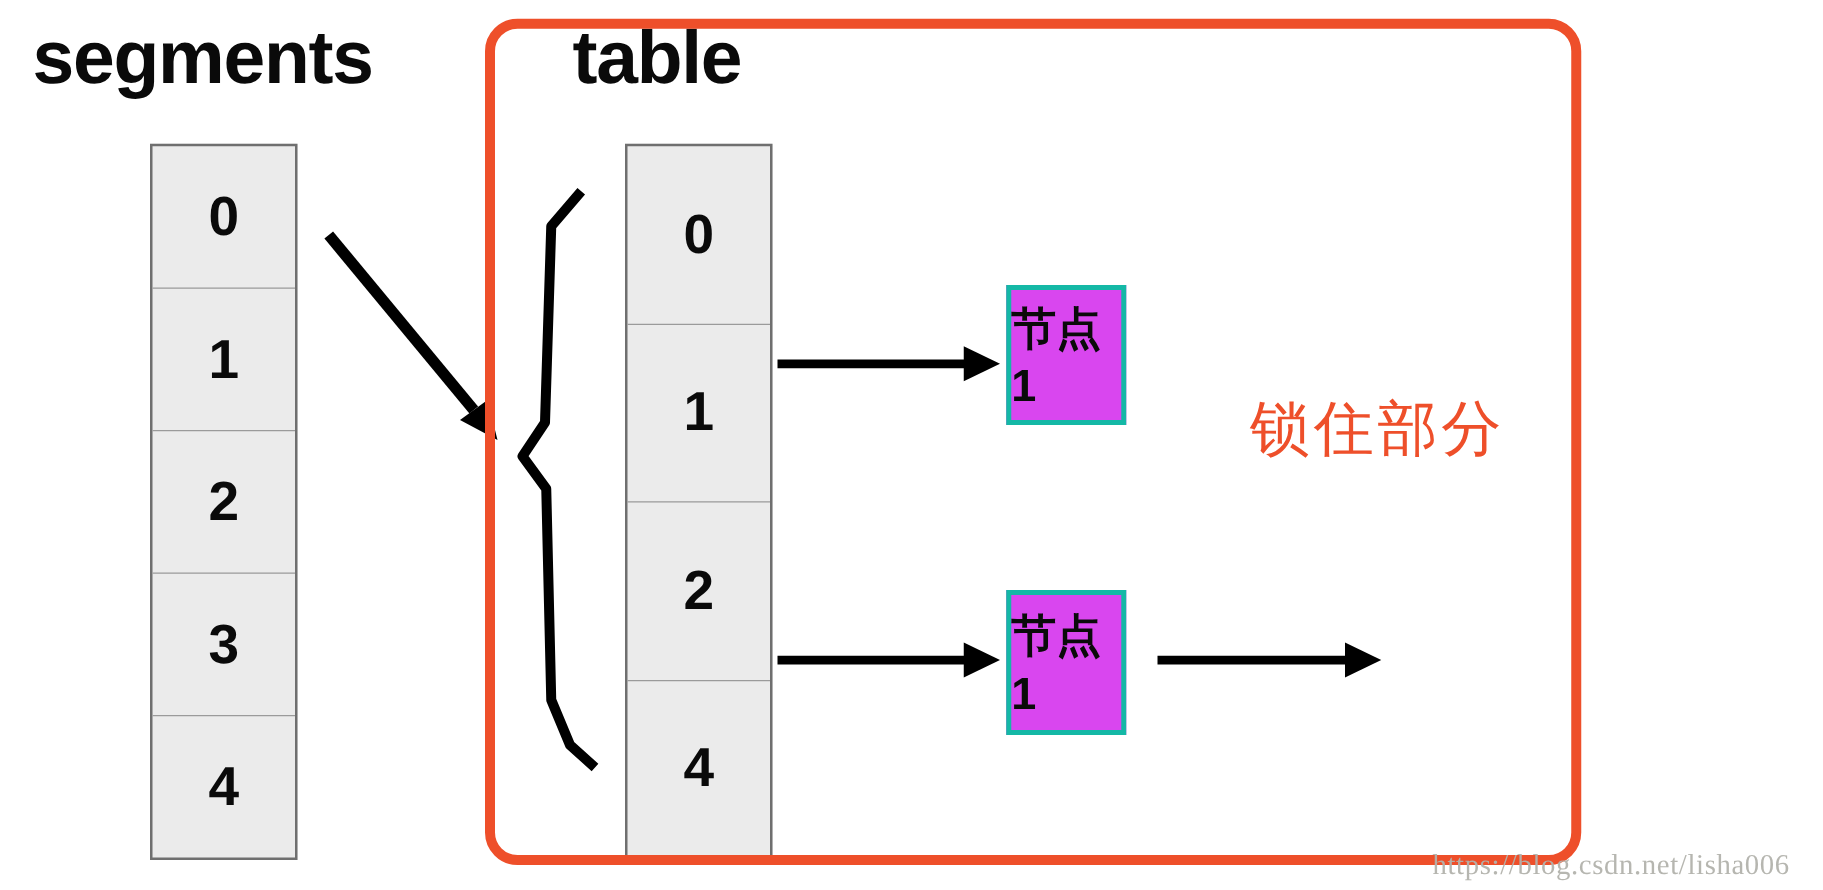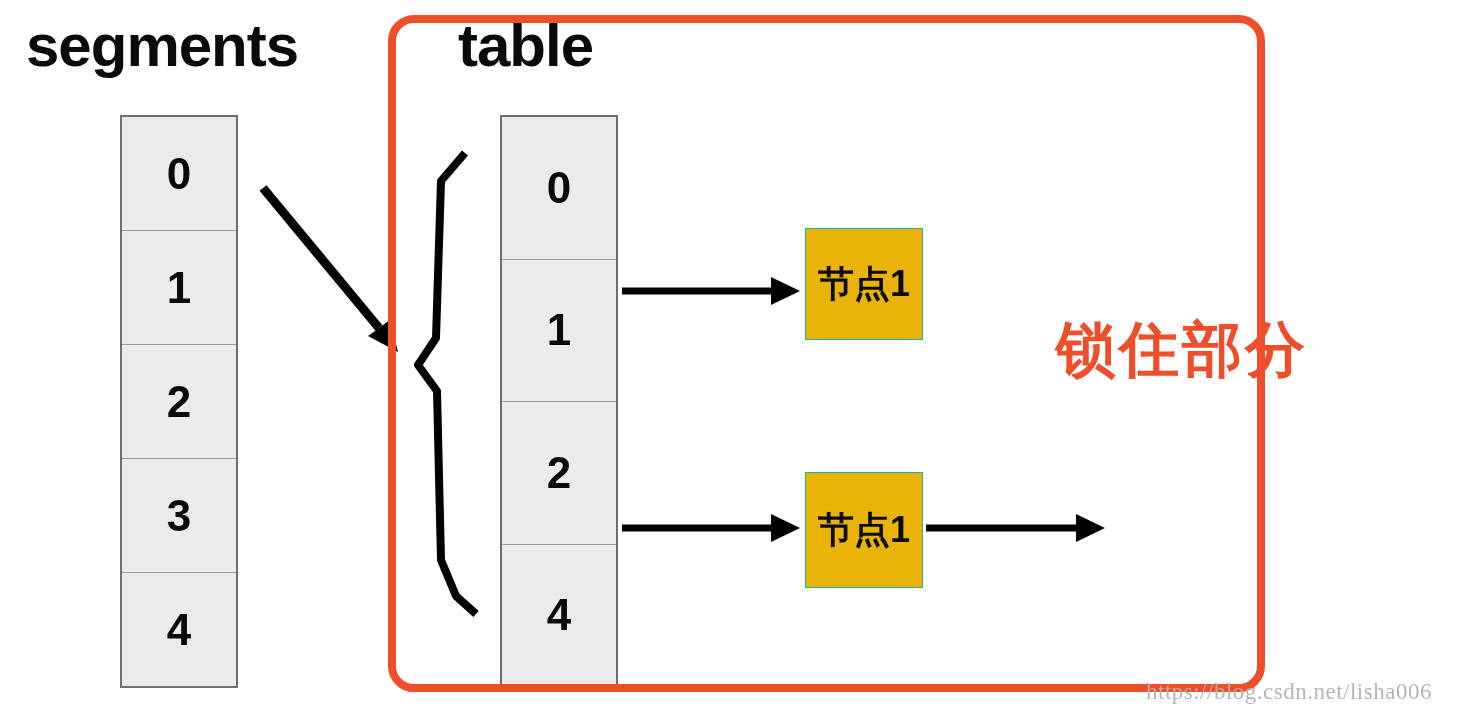--- a/index.html
+++ b/index.html
@@ -19,29 +19,29 @@
     position:absolute;top:115px;width:118px;height:573px;display:flex;flex-direction:column;
     border:2px solid #6f6f6f;box-sizing:border-box;background:#ebebeb;z-index:2;
   }
   .col .cell{
     flex:1;display:flex;align-items:center;justify-content:center;
     font-weight:bold;font-size:44px;border-bottom:1px solid #9a9a9a;
   }
   .col .cell:last-child{border-bottom:none;}
   .col .cell.cn{font-size:34px;}
   .node{
-    position:absolute;width:118px;height:116px;background:#eab308;border:1px solid #14b8a6;
+    position:absolute;width:96px;height:116px;background:#d946ef;border:4px solid #14b8a6;
     box-sizing:border-box;display:flex;align-items:center;justify-content:center;
     font-weight:bold;font-size:36px;z-index:2;
   }
   .hashentry-label{
     position:absolute;left:778px;top:148px;font-weight:bold;font-size:43px;line-height:1;z-index:2;
   }
   .locked-label{
-    position:absolute;left:1056px;top:320px;font-size:60px;font-weight:700;letter-spacing:3px;
+    position:absolute;left:1000px;top:320px;font-size:48px;font-weight:400;letter-spacing:3px;
     color:var(--accent,#ee4f2a);line-height:1;z-index:2;
   }
   .watermark{
     position:absolute;left:1146px;top:679px;font-family:Liberation Serif, serif;
     font-size:23px;color:rgba(178,178,172,0.95);letter-spacing:0.5px;z-index:4;white-space:nowrap;
   }
   svg.overlay{position:absolute;left:0;top:0;z-index:2;pointer-events:none;}
   .arrow{stroke:#000;fill:none;}
   .arrow-head{fill:#000;stroke:none;}
   .brace{stroke:#000;fill:none;}

